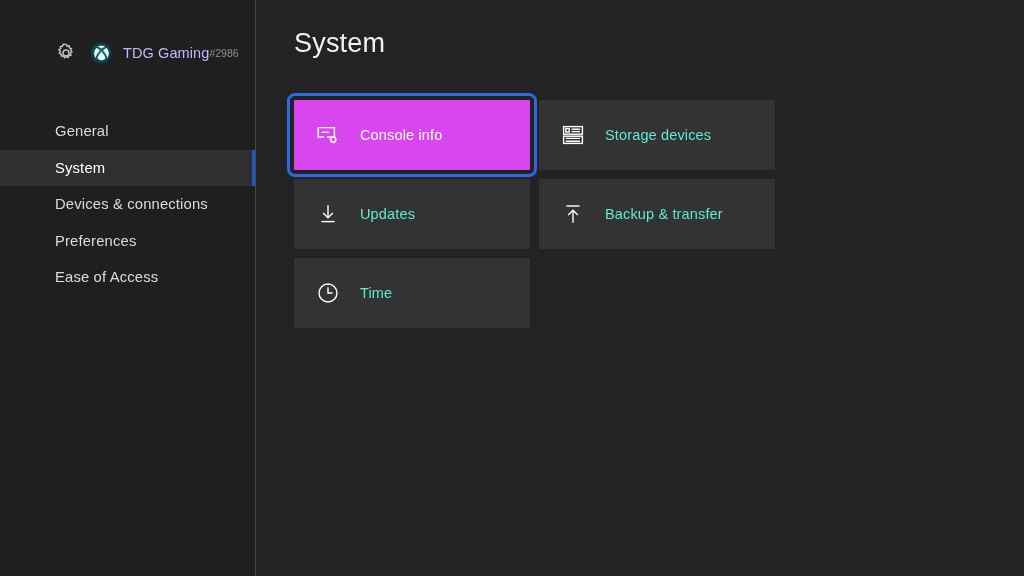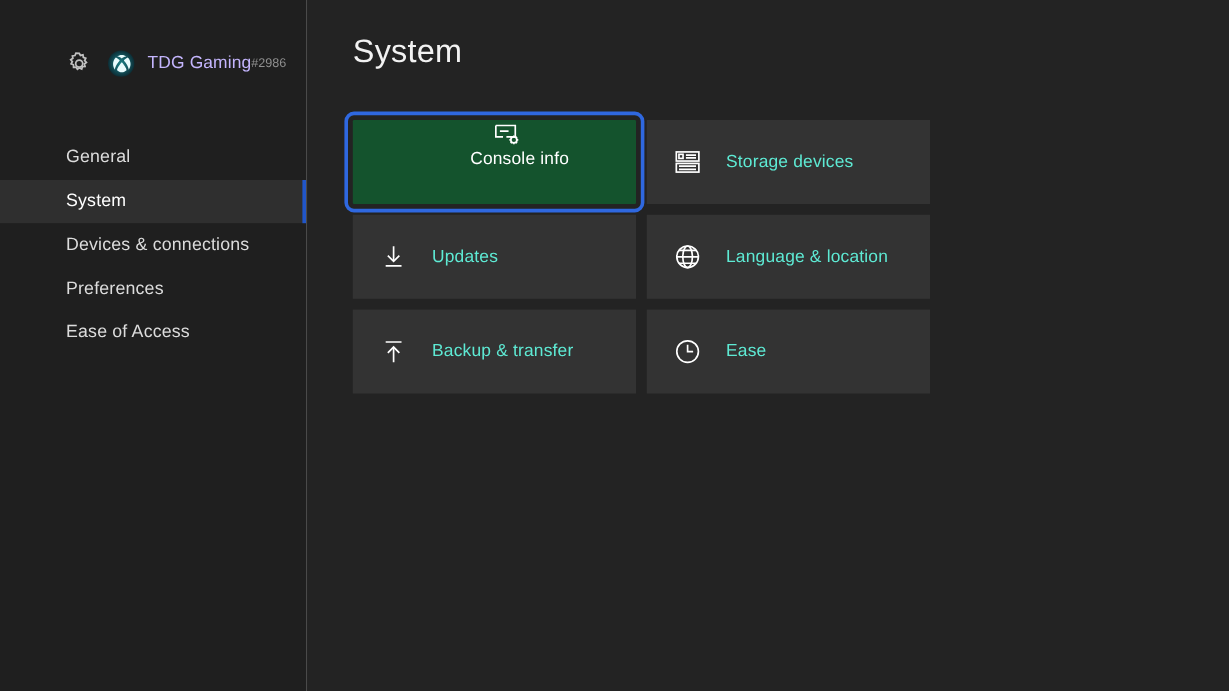--- a/index.html
+++ b/index.html
@@ -153,25 +153,24 @@
     width: 236px;
     height: 70px;
     background: #333333;
     display: flex;
     align-items: center;
     padding-left: 22px;
     cursor: default;
   }
 
   .tile.focused {
-    background: #14532d;
+    background: #d946ef;
     outline: 3px solid #2f68e0;
     outline-offset: 4px;
     border-radius: 1px;
-    flex-direction: column;
   }
 
   .tile-icon {
     width: 24px;
     height: 24px;
     flex: 0 0 24px;
     display: flex;
     align-items: center;
     justify-content: center;
     color: #ffffff;
@@ -279,48 +278,37 @@
           <svg width="24" height="24" viewBox="0 0 24 24" fill="none" stroke="currentColor" stroke-width="1.4">
             <path d="M12 3.2v12.4"></path>
             <path d="M7.2 11.0L12 15.8l4.8-4.8"></path>
             <path d="M5.4 19.6h13.2"></path>
           </svg>
         </span>
         <span class="tile-label">Updates</span>
       </div>
 
 
-      <div class="tile">
-        <span class="tile-icon">
-          <svg width="24" height="24" viewBox="0 0 24 24" fill="none" stroke="currentColor" stroke-width="1.4">
-            <circle cx="12" cy="12" r="9.0"></circle>
-            <ellipse cx="12" cy="12" rx="4.0" ry="9.0"></ellipse>
-            <path d="M3.0 12h18.0"></path>
-            <path d="M4.6 6.6h14.8M4.6 17.4h14.8"></path>
-          </svg>
-        </span>
-        <span class="tile-label">Language &amp; location</span>
-      </div>
 
       <div class="tile">
         <span class="tile-icon">
           <svg width="24" height="24" viewBox="0 0 24 24" fill="none" stroke="currentColor" stroke-width="1.4">
             <path d="M5.4 4.0h13.2"></path>
             <path d="M12 20.8V8.4"></path>
             <path d="M7.2 13.0L12 8.2l4.8 4.8"></path>
           </svg>
         </span>
         <span class="tile-label">Backup &amp; transfer</span>
       </div>
 
       <div class="tile">
         <span class="tile-icon">
           <svg width="24" height="24" viewBox="0 0 24 24" fill="none" stroke="currentColor" stroke-width="1.4">
             <circle cx="12" cy="12" r="9.0"></circle>
             <path d="M12 6.2V12h4.6"></path>
           </svg>
         </span>
-        <span class="tile-label">Ease</span>
+        <span class="tile-label">Time</span>
       </div>
 
     </div>
   </div>
 </div>
 
 </body></html>

